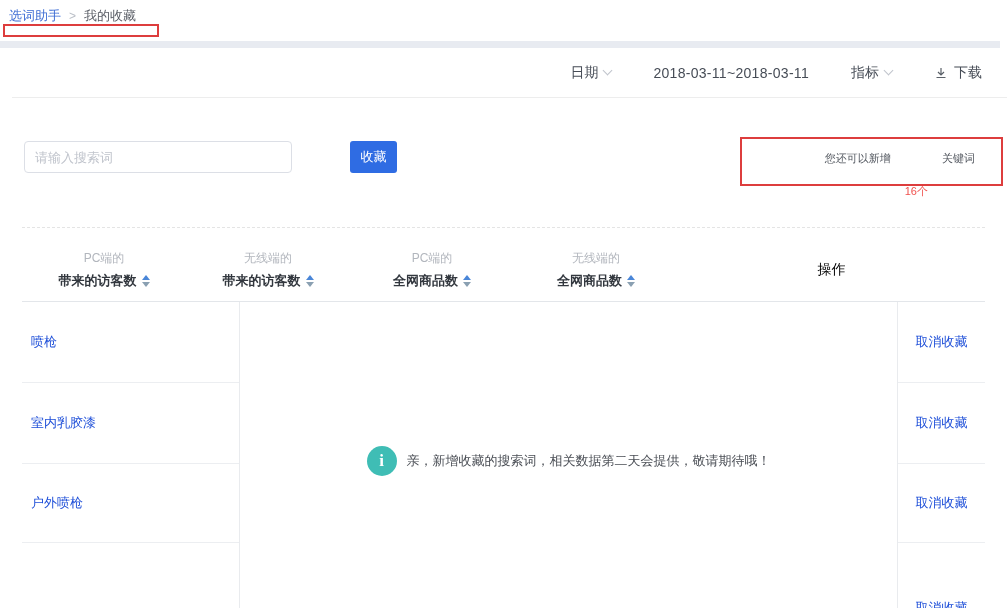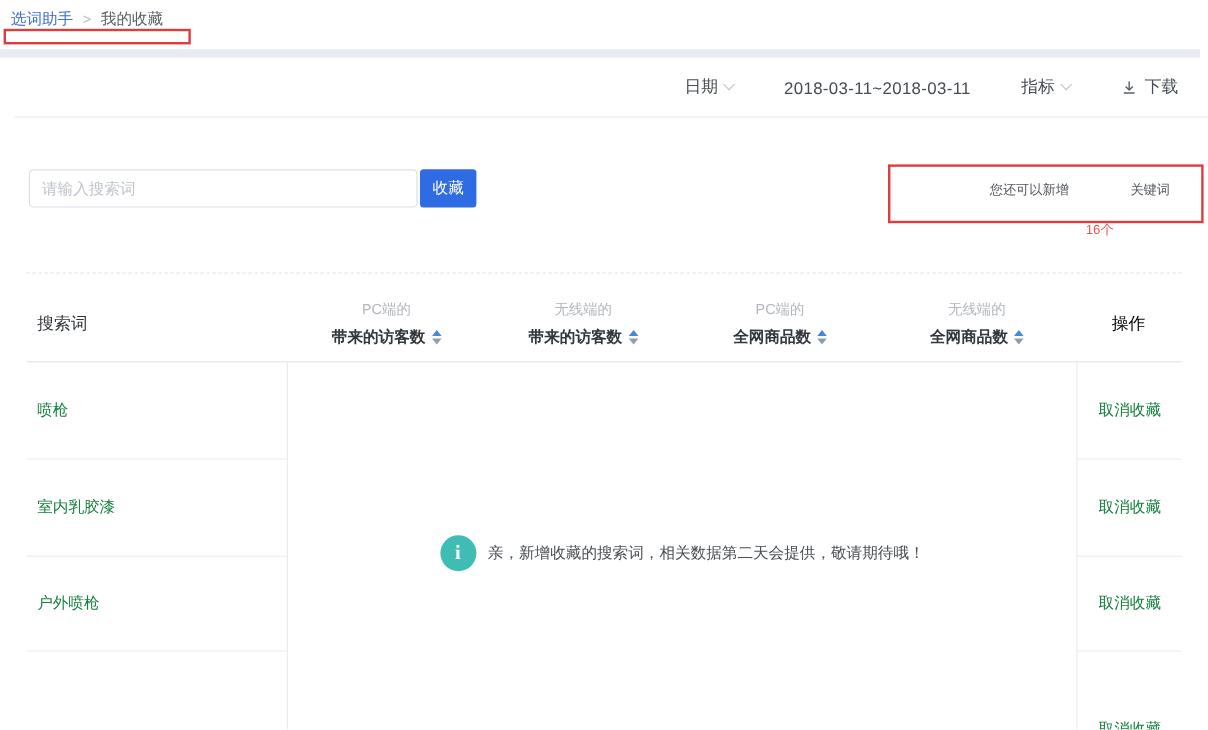--- a/index.html
+++ b/index.html
@@ -25,21 +25,21 @@
   .toolbar { position:absolute; left:12px; top:48px; width:1000px; height:50px;
     border-bottom:1px solid #ededed; display:flex; align-items:center;
     justify-content:flex-end; padding-right:30px; gap:42px; font-size:14px; color:#464c56; }
   .tb-item { display:flex; align-items:center; cursor:pointer; }
   .chev { display:inline-block; width:7px; height:7px; border-right:1px solid #c0c4cc;
     border-bottom:1px solid #c0c4cc; transform:rotate(45deg); margin-left:6px; margin-top:-4px; }
   .date-range { letter-spacing:.3px; }
   .dl-icon { margin-right:6px; display:inline-flex; }
 
   
-  .search-input { position:absolute; left:24px; top:141px; width:324px; height:32px;
+  .search-input { position:absolute; left:24px; top:141px; width:268px; height:32px;
     border:1px solid #dcdfe6; border-radius:4px; padding:0 10px; font-size:13px; color:#333;
     outline:none; font-family:inherit; }
   .search-input::placeholder { color:#c0c4cc; }
   .fav-btn { position:absolute; left:350px; top:141px; width:47px; height:32px;
     background:#2f6ce3; color:#fff; border:none; border-radius:3px; font-size:13px;
     cursor:pointer; font-family:Liberation Sans, sans-serif; }
   .quota { position:absolute; right:32px; top:151px; font-size:11px; color:#50555d;
     display:flex; align-items:flex-start; gap:14px; }
   .quota .count { color:#f0504c;margin-top:33px; }
 
@@ -64,21 +64,21 @@
 
   .tbody { display:flex; height:317px; overflow:hidden; }
   .col-keywords { width:218px; border-right:1px solid #e9ebee; }
   .col-actions { width:88px; border-left:1px solid #e9ebee; }
   .kw-cell { height:81px; display:flex; align-items:center; padding-left:9px;
     border-bottom:1px solid #eceef1; }
   .op-cell { height:81px; display:flex; align-items:center; justify-content:center;
     border-bottom:1px solid #eceef1; }
   .kw-cell:nth-child(3), .op-cell:nth-child(3) { height:79px; }
   .kw-cell:nth-child(4), .op-cell:nth-child(4) { height:130px; border-bottom:none; }
-  .blue-link { color:#15803d; font-size:13px; text-decoration:none; cursor:pointer; }
+  .blue-link { color:#1d4ed8; font-size:13px; text-decoration:none; cursor:pointer; }
 
   .col-middle { flex:1; display:flex; align-items:center; justify-content:center; }
   .notice { display:flex; align-items:center; gap:10px; }
   .info-badge { width:30px; height:30px; border-radius:50%; background:#3fbdb5; color:#fff;
     display:flex; align-items:center; justify-content:center; font-size:17px;
     font-weight:bold; font-family:"Liberation Serif","DejaVu Serif",serif; flex:0 0 30px; }
   .notice-text { font-size:13px; color:#4a4e55; }
 </style>
 </head>
 <body>
@@ -122,21 +122,20 @@
   <div class="quota">
     <span>您还可以新增</span>
     <span class="count">16个</span>
     <span>关键词</span>
   </div>
   <div class="anno anno-2"></div>
 
   <div class="table">
 
     <div class="thead">
-      <div class="th-keyword">搜索词</div>
 
       <div class="th-col">
         <span class="th-group">PC端的</span>
         <span class="th-metric">
           <span>带来的访客数</span>
           <span class="sort">
             <span class="up"></span>
               <span class="down"></span>
           </span>
         </span>

